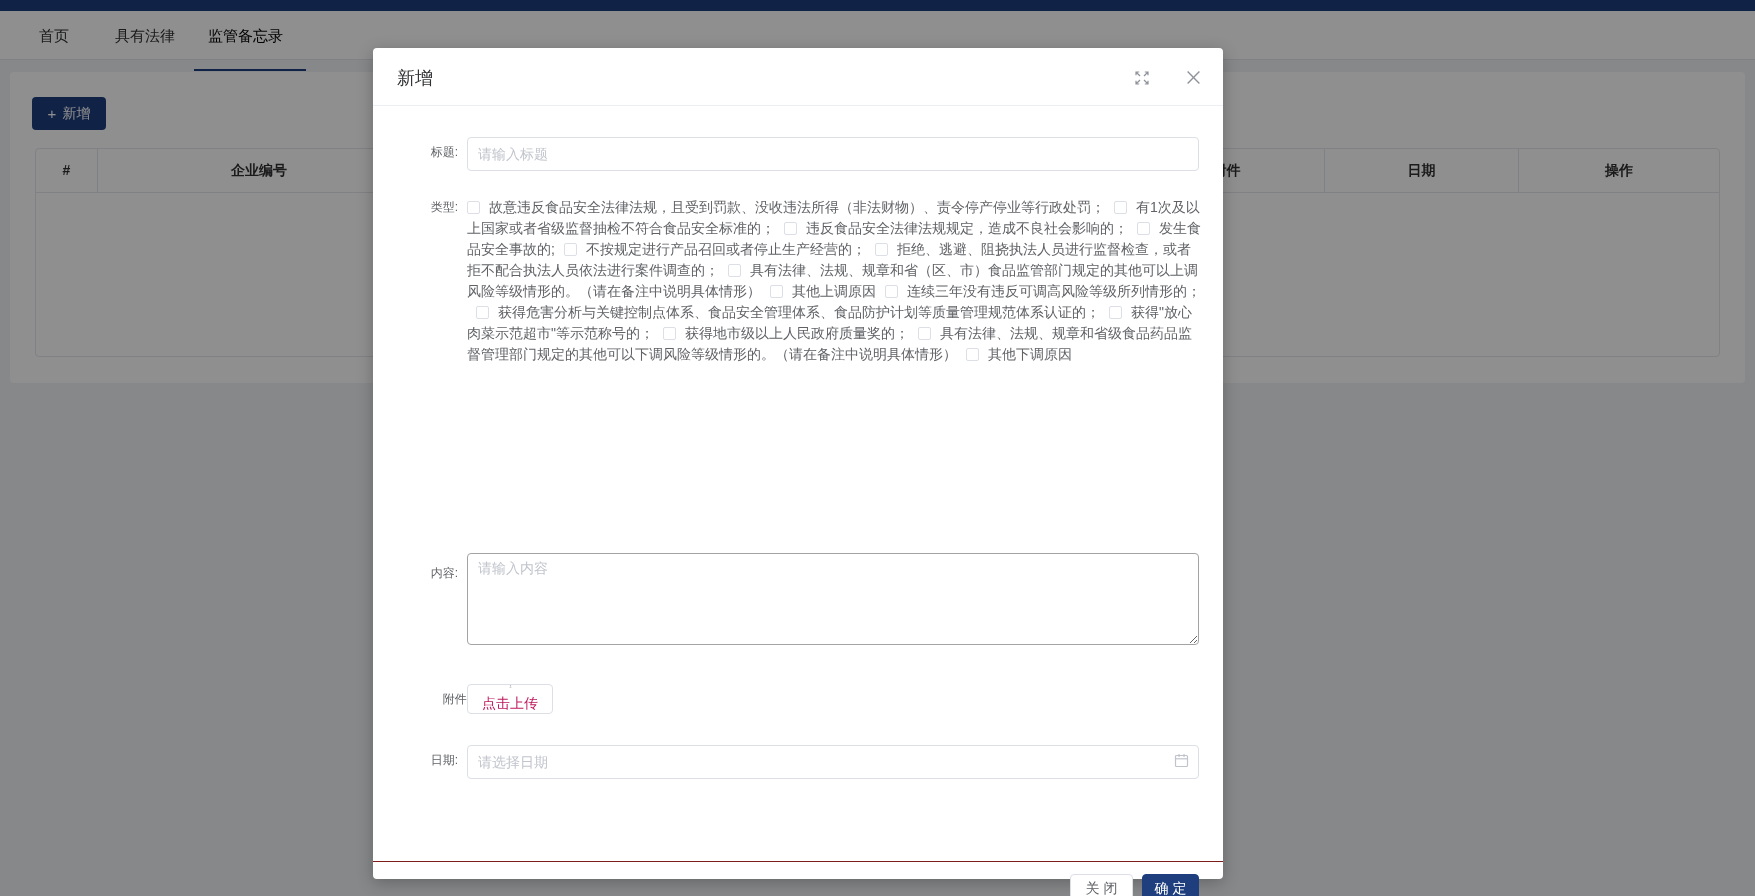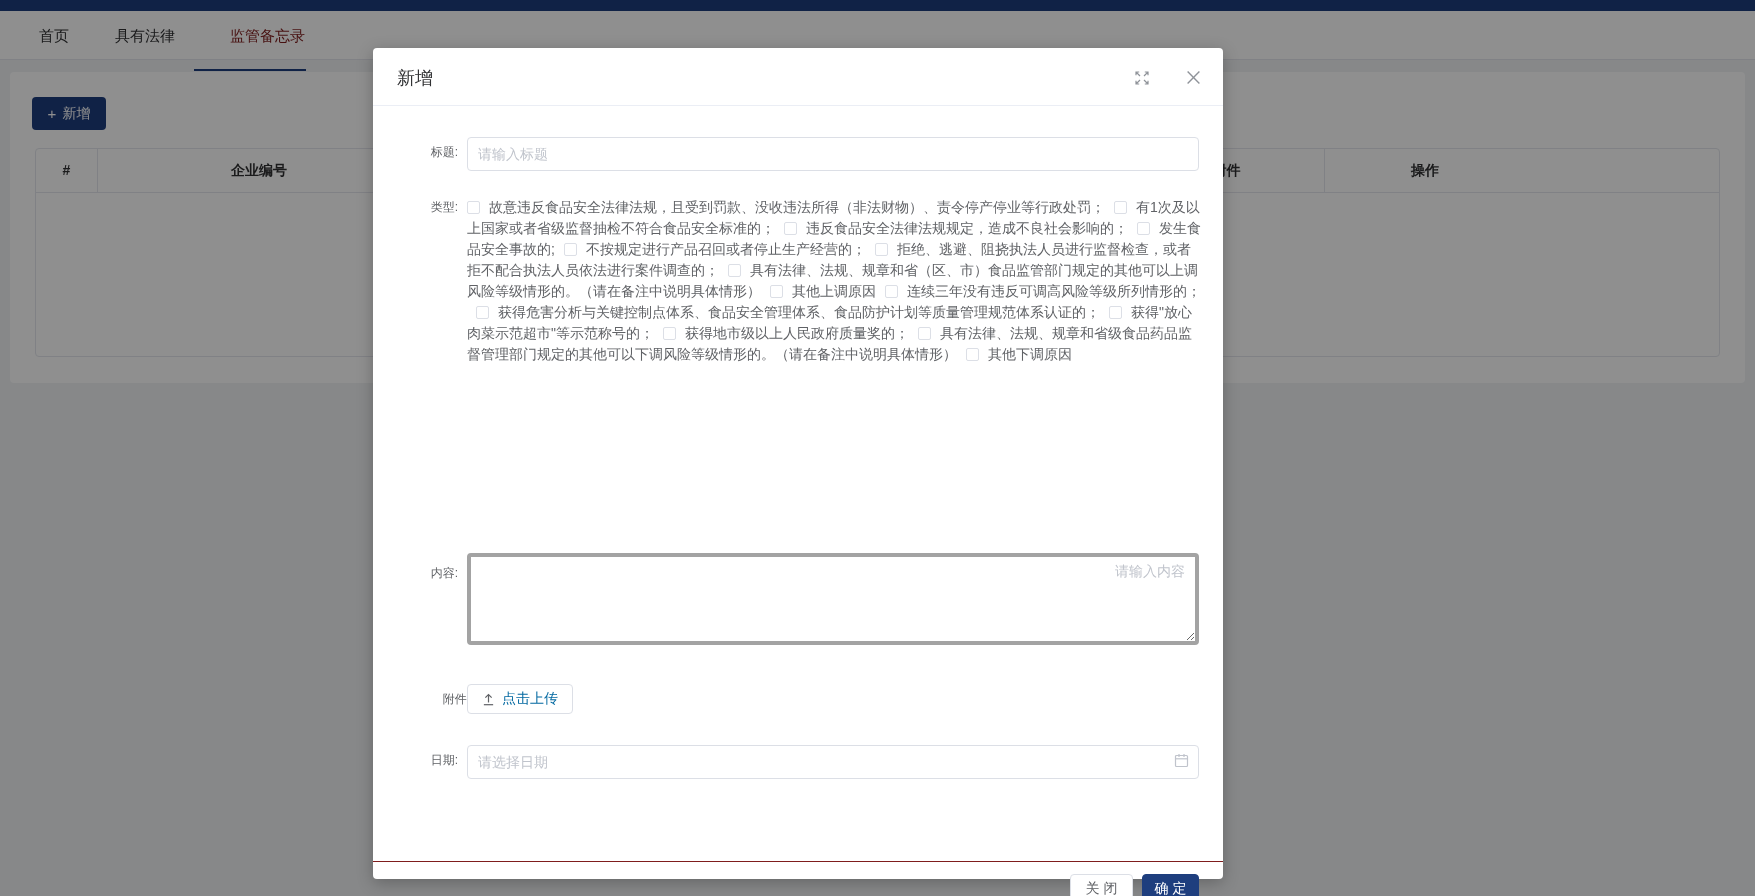--- a/index.html
+++ b/index.html
@@ -10,21 +10,21 @@
     overflow:hidden;
   }
   #page { position:relative; width:1755px; height:896px; background:#f0f2f5; }
 
   
   .topbar { position:absolute; left:0; top:0; width:1755px; height:11px; background:#1e3e7e; }
   .tabbar { position:absolute; left:0; top:11px; width:1755px; height:49px; background:#ffffff; border-bottom:1px solid #e4e7ed;padding-left:8px; }
   .tab { position:absolute; top:0; height:49px; line-height:49px; font-size:15px; color:#303133; cursor:pointer; }
   .tab-home { left:39px; }
   .tab-abn  { left:115px; }
-  .tab-memo { left:230px; color:#7f1d1d; }
+  .tab-memo { left:208px; color:#000000; }
   .tab-underline { position:absolute; left:194px; top:58px; width:112px; height:2px; background:#1e3e7e; }
 
   .card { position:absolute; left:10px; top:72px; width:1735px; height:311px; background:#ffffff; border-radius:4px; }
 
   .add-btn {
     position:absolute; left:32px; top:97px; width:74px; height:33px;
     background:#1e3e7e; color:#ffffff; border:none; border-radius:4px;
     font-size:14px; display:flex; align-items:center; justify-content:center; gap:6px; cursor:pointer;
     font-family: inherit;
   }
@@ -73,32 +73,32 @@
   .chk-row { line-height:21px; font-size:14px; color:#606266; cursor:pointer; }
   .chk-box {
     display:inline-block; width:13px; height:13px; border:1px solid #dcdfe6; border-radius:2px;
     background:#fff; vertical-align:-2px; margin-right:9px;
   }
   .chk-row.indent .chk-box { margin-left:9px; }
 
   .lbl-content { top:515px; line-height:21px; }
   .txtarea {
     position:absolute; left:94px; top:505px; width:732px; height:92px;
-    border:4px solid #a3a3a3; border-radius:4px; padding:6px 10px;
+    border:1px solid #a3a3a3; border-radius:4px; padding:6px 10px;
     font-size:14px; color:#606266; resize:vertical; outline:none;
     font-family: inherit;
-    text-align: right;
   }
 
   .lbl-attach { top:636px; line-height:30px;margin-left:12px; }
   .upload-btn {
     position:absolute; left:94px; top:636px; height:30px; padding:0 14px;
     background:#fff; border:1px solid #dcdfe6; border-radius:4px;
-    font-size:14px; color:#0369a1; display:flex; align-items:center; gap:7px; cursor:pointer;
+    font-size:14px; color:#be185d; display:flex; align-items:center; gap:7px; cursor:pointer;
     font-family: inherit;
+    flex-direction: column;
   }
 
   .lbl-date { top:697px; line-height:31px; }
   .date-wrap { position:absolute; left:94px; top:697px; width:732px; height:24px; }
   .date-wrap .inp { position:absolute; left:0; top:0; width:732px; padding-right:32px; }
   .cal-icon { position:absolute; right:10px; top:8px; width:15px; height:15px; pointer-events:none; }
 
   .dlg-footer { position:absolute; left:0; top:813px; width:850px; height:61px; border-top:1px solid #7f1d1d; }
   .btn { position:absolute; top:12px; height:29px; border-radius:4px; font-size:14px; cursor:pointer; font-family:inherit; }
   .btn-close { right:90px; width:63px; background:#fff; border:1px solid #dcdfe6; color:#606266; }
@@ -124,20 +124,21 @@
     <span class="plus">+</span>
     <span>新增</span>
   </button>
 
   <div class="bg-table">
     <div class="thead">
       <div class="th c0">#</div>
       <div class="th c1">企业编号</div>
       <div class="th c2"></div>
       <div class="th c3">附件</div>
+      <div class="th c4">日期</div>
       <div class="th c5">操作</div>
     </div>
   </div>
 
   <div class="overlay"></div>
 
   <div class="dialog">
     <div class="dlg-header">
       <span class="dlg-title">新增</span>
       <svg class="dlg-icon icon-expand" viewBox="0 0 14 14" fill="none" stroke="#8f9399" stroke-width="1.2">

